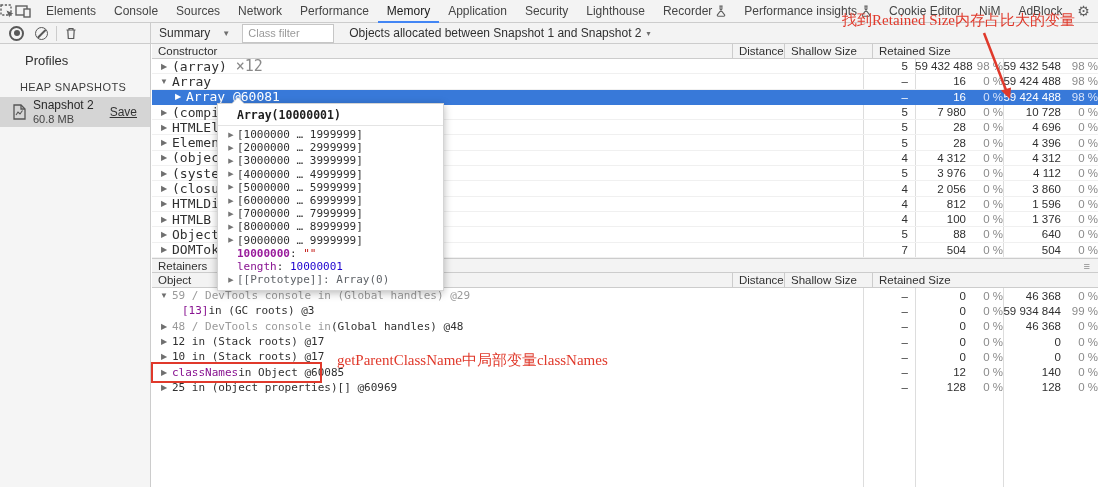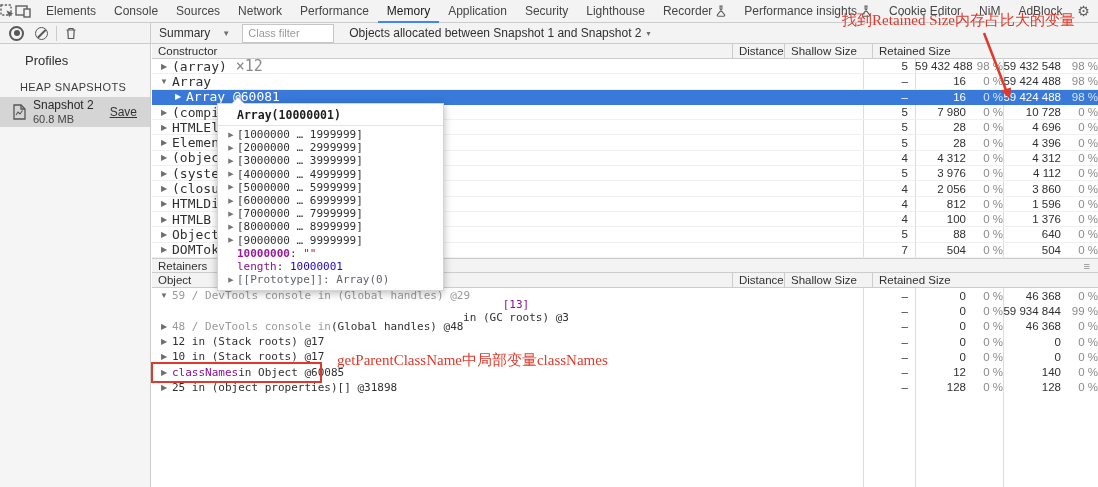--- a/index.html
+++ b/index.html
@@ -451,21 +451,21 @@
         <div class="csz w-shal">
           <span class="v">0</span>
           <span class="p">0 %</span>
         </div>
         <div class="csz w-ret">
           <span class="v">46 368</span>
           <span class="p">0 %</span>
         </div>
       </div>
       <div class="retrow">
-        <div class="cc" style="padding-left: 17px; flex-direction: column;">
+        <div class="cc" style="padding-left: 17px;">
           <span class="arrow"></span>
           <span class="rtext t-purple">[13]</span>
           <span class="rtext t-dark"> in (GC roots) @3</span>
         </div>
         <div class="cd">–</div>
         <div class="csz w-shal">
           <span class="v">0</span>
           <span class="p">0 %</span>
         </div>
         <div class="csz w-ret">
@@ -531,21 +531,21 @@
           <span class="p">0 %</span>
         </div>
         <div class="csz w-ret">
           <span class="v">140</span>
           <span class="p">0 %</span>
         </div>
       </div>
       <div class="retrow">
         <div class="cc" style="padding-left: 7px;">
           <span class="arrow">▶</span>
-          <span class="rtext t-dark">25 in (object properties)[] @31898</span>
+          <span class="rtext t-dark">25 in (object properties)[] @60969</span>
         </div>
         <div class="cd">–</div>
         <div class="csz w-shal">
           <span class="v">128</span>
           <span class="p">0 %</span>
         </div>
         <div class="csz w-ret">
           <span class="v">128</span>
           <span class="p">0 %</span>
         </div>

